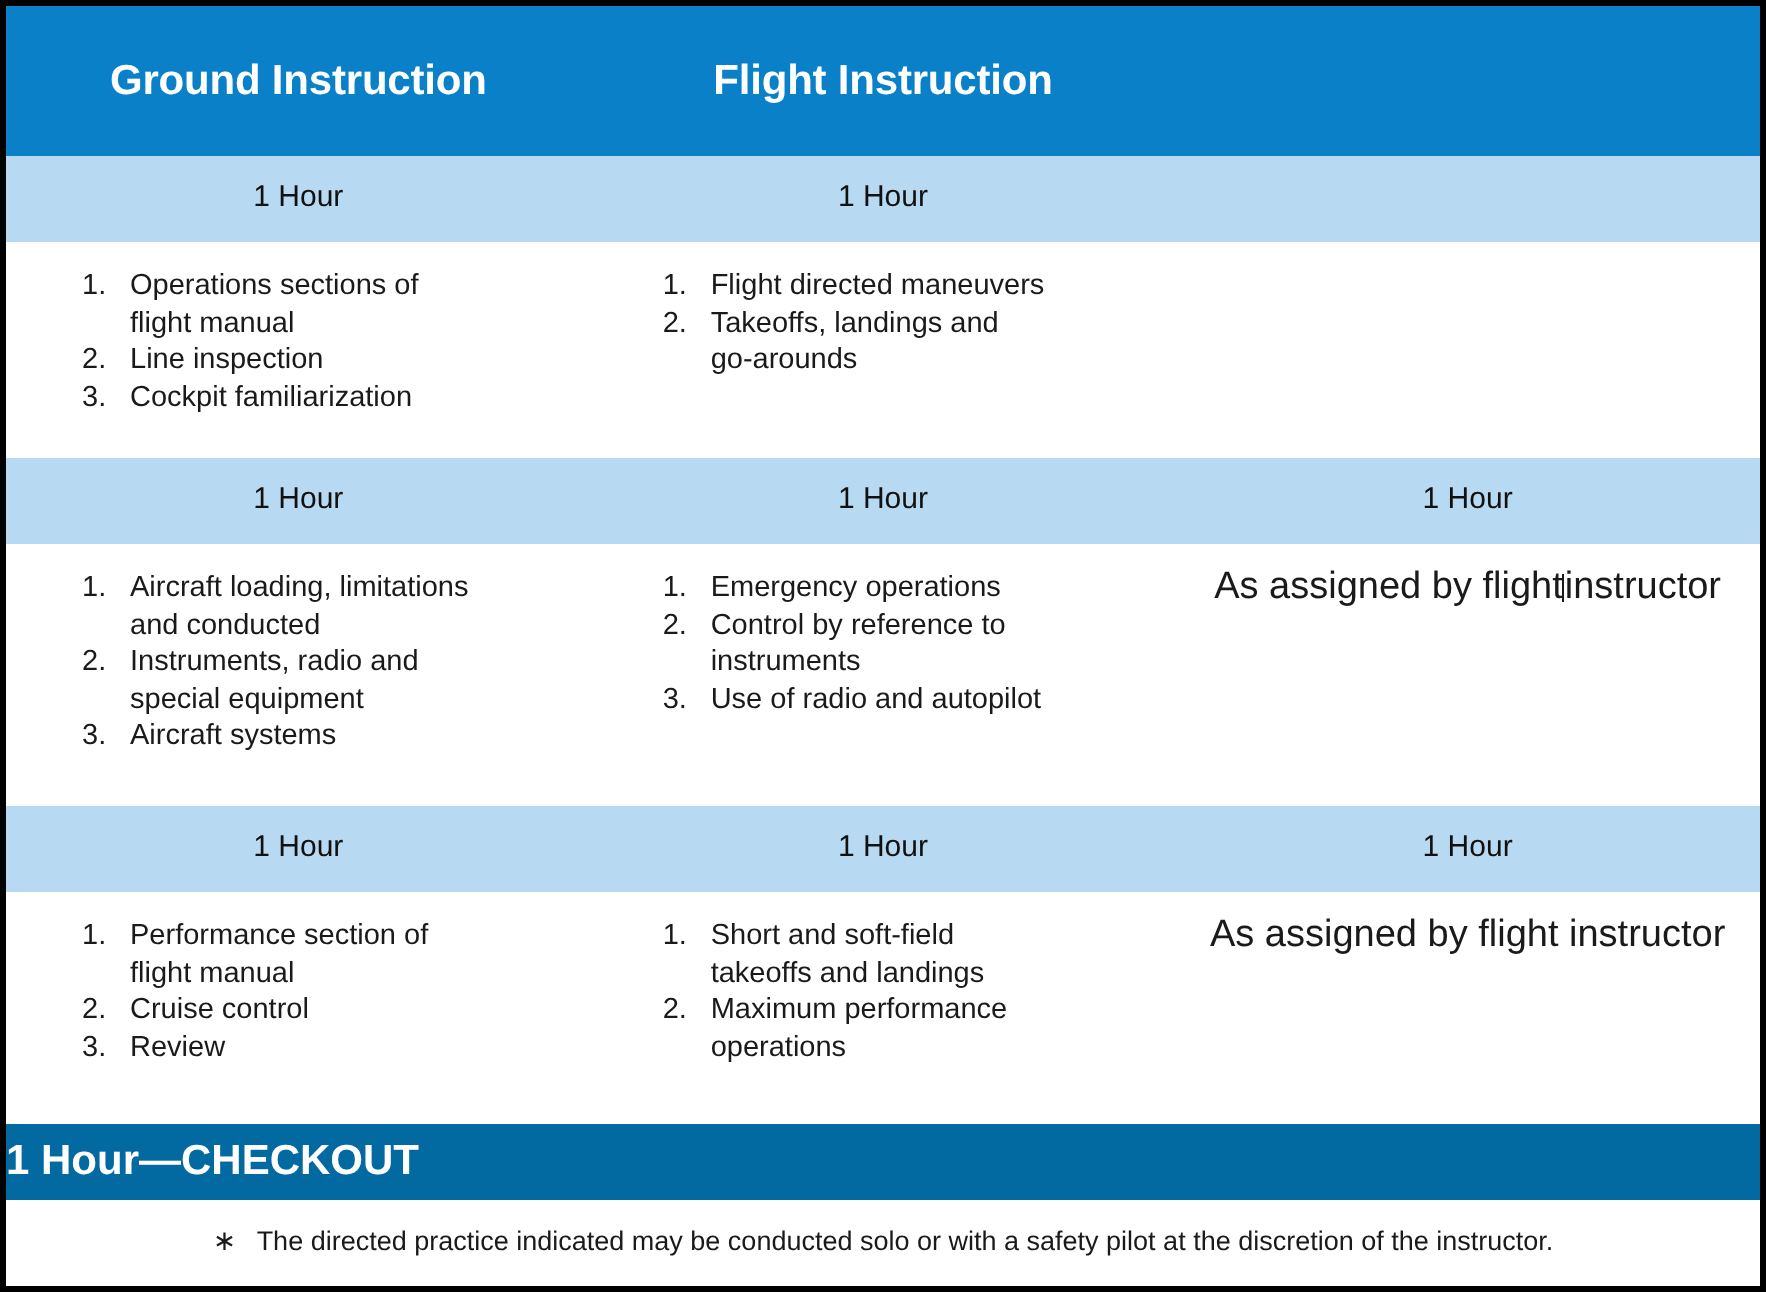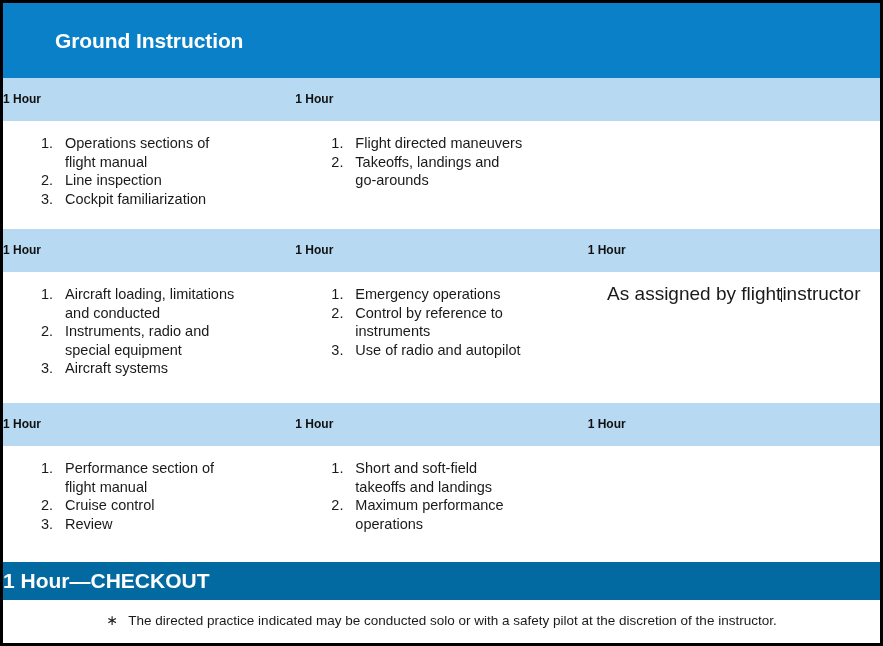--- a/index.html
+++ b/index.html
@@ -41,24 +41,24 @@
 
   
   .hour-band {
     display: flex;
     height: 43px;
     background: #b7d9f2;
     align-items: center;
   }
   .hour-cell {
     flex: 0 0 33.3333%;
-    text-align: left;
+    text-align: center;
     color: #111111;
-    font-size: 12px;
-    font-weight: bold;
+    font-size: 15px;
+    font-weight: normal;
     line-height: 1.1;
   }
 
   
   .content-band {
     display: flex;
     background: #ffffff;
     align-items: flex-start;
   }
   .content-cell {
@@ -150,20 +150,21 @@
     font-size: 14px;
   }
 </style>
 </head>
 <body>
 
 <div id="table-root">
 
   <div class="header-band">
     <div class="header-cell">Ground Instruction</div>
+    <div class="header-cell">Flight Instruction</div>
   </div>
 
   <div class="hour-band">
     <div class="hour-cell">1 Hour</div>
     <div class="hour-cell">1 Hour</div>
     <div class="hour-cell"></div>
   </div>
   <div class="content-band" style="height:108px">
     <div class="content-cell col-0">
       <ol class="numlist">
@@ -275,20 +276,23 @@
           <span class="marker">1.</span>
           <span class="itemtext">Short and soft-field
 takeoffs and landings</span>
         </li>
         <li>
           <span class="marker">2.</span>
           <span class="itemtext">Maximum performance
 operations</span>
         </li>
       </ol>
+    </div>
+    <div class="content-cell col-2">
+      <span class="plain-note">As assigned by flight instructor</span>
     </div>
   </div>
 
   <div class="checkout-bar">
     <span>1 Hour—CHECKOUT</span>
   </div>
 
   <div class="footnote-row">
     <div class="footnote">
       <span class="star">∗</span>

